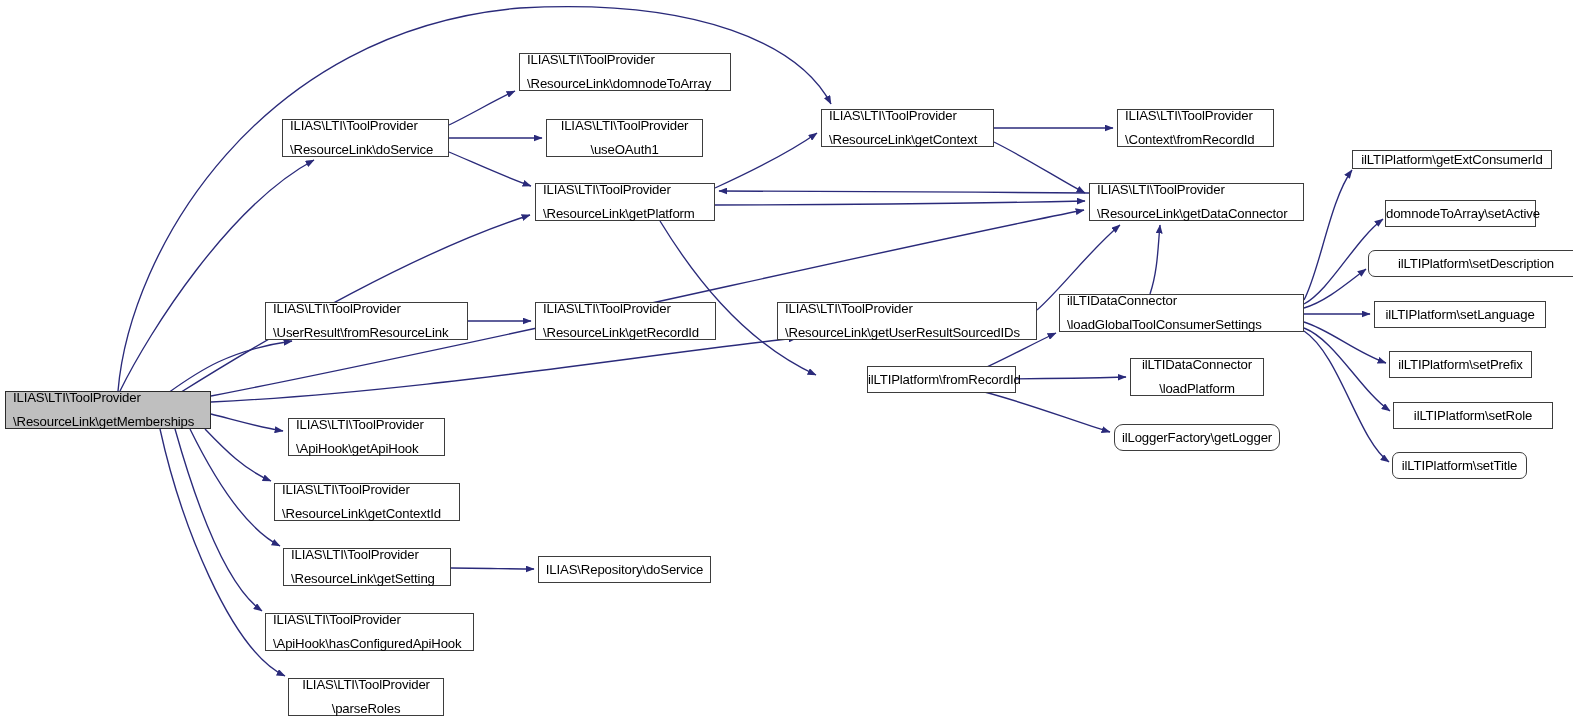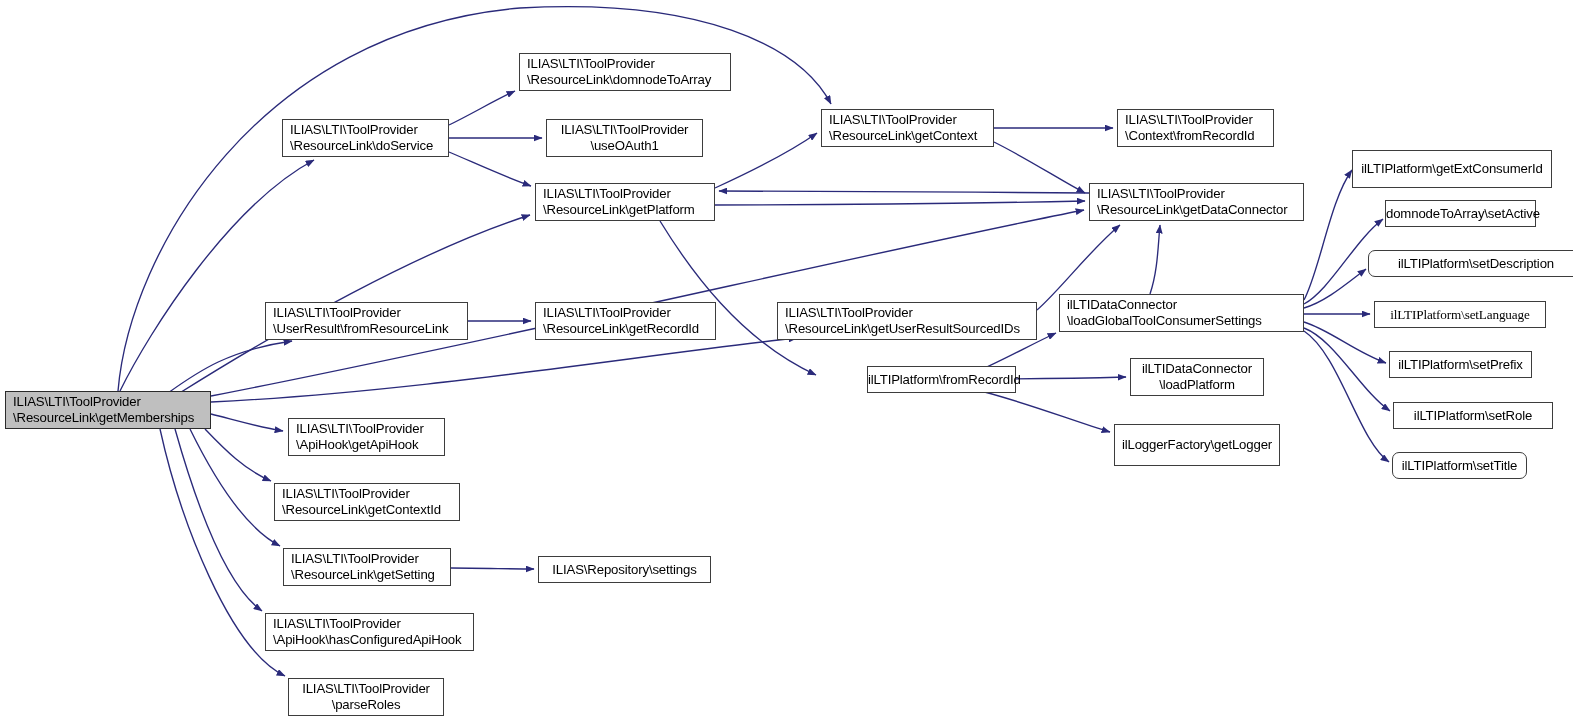--- a/index.html
+++ b/index.html
@@ -25,21 +25,21 @@
     height: 727px;
     pointer-events: none;
   }
   .node {
     position: absolute;
     box-sizing: border-box;
     border: 1px solid #3d3d3d;
     background: #ffffff;
     color: #000000;
     font-size: 13.2px;
-    line-height: 16px;
+    line-height: 24px;
     text-align: center;
     display: flex;
     align-items: center;
     justify-content: center;
     white-space: pre;
     letter-spacing: -0.15px;
     z-index: 2;
   }
   .node.highlight {
     background: #bfbfbf;
@@ -122,33 +122,33 @@
 \UserResult\fromResourceLink</span></div>
       <div class="node left" style="left: 535px; top: 302px; width: 181px; height: 38px;"><span class="lbl">ILIAS\LTI\ToolProvider
 \ResourceLink\getRecordId</span></div>
       <div class="node left" style="left: 777px; top: 302px; width: 260px; height: 38px;"><span class="lbl">ILIAS\LTI\ToolProvider
 \ResourceLink\getUserResultSourcedIDs</span></div>
       <div class="node" style="left: 867px; top: 366px; width: 149px; height: 27px;"><span class="lbl">ilLTIPlatform\fromRecordId</span></div>
       <div class="node left" style="left: 1059px; top: 294px; width: 245px; height: 38px;"><span class="lbl">ilLTIDataConnector
 \loadGlobalToolConsumerSettings</span></div>
       <div class="node" style="left: 1130px; top: 358px; width: 134px; height: 38px;"><span class="lbl">ilLTIDataConnector
 \loadPlatform</span></div>
-      <div class="node" style="left: 1114px; top: 424px; width: 166px; height: 42px;"><span class="lbl">ilLoggerFactory\getLogger</span></div>
-      <div class="node" style="left: 1352px; top: 150px; width: 200px; height: 38px;"><span class="lbl">ilLTIPlatform\getExtConsumerId</span></div>
+      <div class="node" style="left: 1114px; top: 424px; width: 166px; height: 27px; border-radius: 9px;"><span class="lbl">ilLoggerFactory\getLogger</span></div>
+      <div class="node" style="left: 1352px; top: 150px; width: 200px; height: 19px;"><span class="lbl">ilLTIPlatform\getExtConsumerId</span></div>
       <div class="node" style="left: 1385px; top: 200px; width: 151px; height: 27px;"><span class="lbl">domnodeToArray\setActive</span></div>
       <div class="node" style="left: 1368px; top: 250px; width: 216px; height: 27px; border-radius: 7px;"><span class="lbl">ilLTIPlatform\setDescription</span></div>
-      <div class="node" style="left: 1374px; top: 301px; width: 172px; height: 27px; font-family: Liberation Serif, serif;"><span class="lbl">ilLTIPlatform\setLanguage</span></div>
+      <div class="node" style="left: 1374px; top: 301px; width: 172px; height: 27px;"><span class="lbl">ilLTIPlatform\setLanguage</span></div>
       <div class="node" style="left: 1389px; top: 351px; width: 143px; height: 27px; justify-content: flex-end;"><span class="lbl">ilLTIPlatform\setPrefix</span></div>
       <div class="node" style="left: 1393px; top: 402px; width: 160px; height: 27px;"><span class="lbl">ilLTIPlatform\setRole</span></div>
       <div class="node" style="left: 1392px; top: 452px; width: 135px; height: 27px; border-radius: 7px;"><span class="lbl">ilLTIPlatform\setTitle</span></div>
       <div class="node left" style="left: 288px; top: 418px; width: 157px; height: 38px;"><span class="lbl">ILIAS\LTI\ToolProvider
 \ApiHook\getApiHook</span></div>
       <div class="node left" style="left: 274px; top: 483px; width: 186px; height: 38px;"><span class="lbl">ILIAS\LTI\ToolProvider
 \ResourceLink\getContextId</span></div>
       <div class="node left" style="left: 283px; top: 548px; width: 168px; height: 38px;"><span class="lbl">ILIAS\LTI\ToolProvider
 \ResourceLink\getSetting</span></div>
-      <div class="node" style="left: 538px; top: 556px; width: 173px; height: 27px;"><span class="lbl">ILIAS\Repository\settings</span></div>
+      <div class="node" style="left: 538px; top: 556px; width: 173px; height: 27px;"><span class="lbl">ILIAS\Repository\doService</span></div>
       <div class="node left" style="left: 265px; top: 613px; width: 209px; height: 38px;"><span class="lbl">ILIAS\LTI\ToolProvider
 \ApiHook\hasConfiguredApiHook</span></div>
       <div class="node" style="left: 288px; top: 678px; width: 156px; height: 38px;"><span class="lbl">ILIAS\LTI\ToolProvider
 \parseRoles</span></div>
     </div>
 </div>
 
 </body></html>

